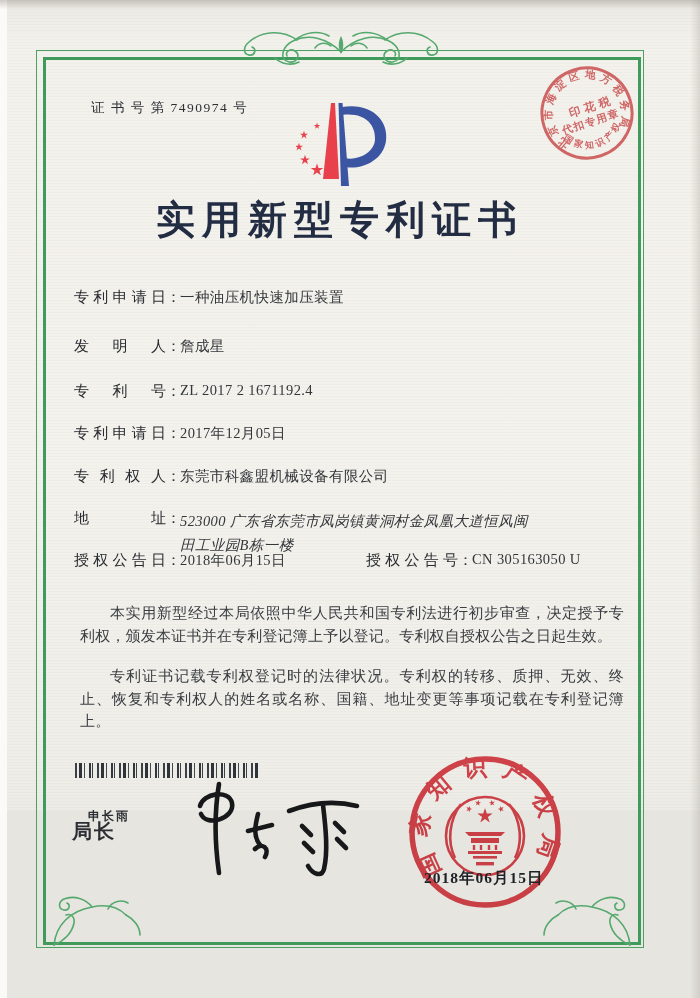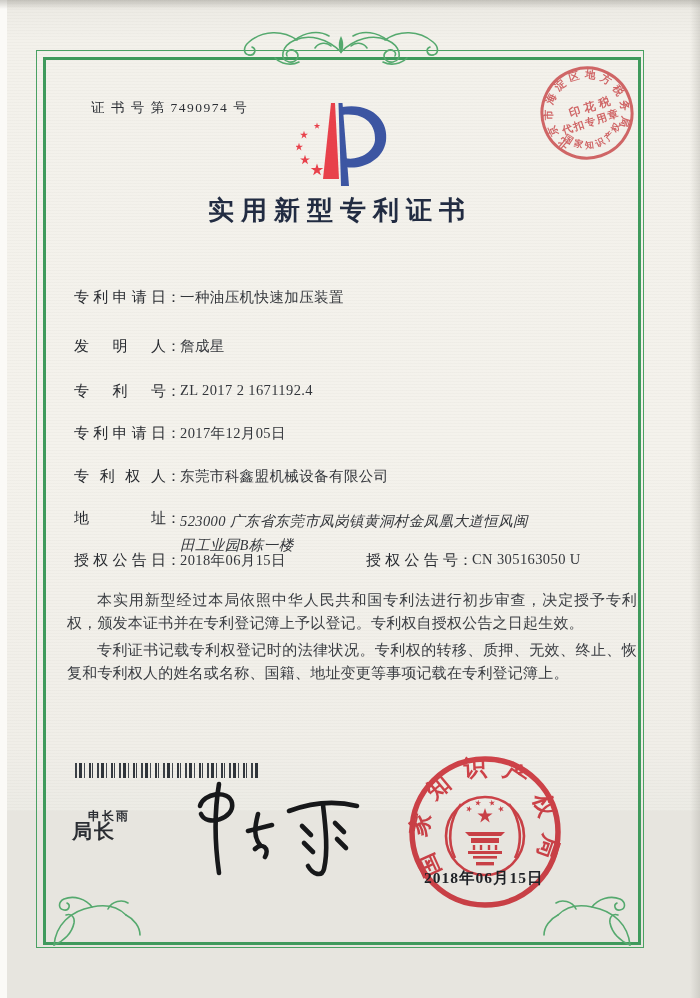--- a/index.html
+++ b/index.html
@@ -26,34 +26,34 @@
   .orn-top{left:235px;top:28px;}
   .orn-bl{left:48px;top:893px;}
   .orn-br{left:540px;top:893px;}
 
   .cert-no{position:absolute;left:91px;top:99px;font-size:13.5px;letter-spacing:1.5px;
     color:#2d3036;}
 
   .logo{position:absolute;left:296px;top:100px;}
 
   .title{position:absolute;left:0;top:193px;width:680px;margin:0;text-align:center;
-    font-size:26px;font-weight:bold;color:#222c42;letter-spacing:7px;}
+    font-size:39px;font-weight:bold;color:#222c42;letter-spacing:7px;}
 
   .fields{position:absolute;left:74px;top:0;width:560px;}
   .frow{position:absolute;font-size:15px;color:#2c2f34;white-space:nowrap;}
   .flabel{display:inline-block;width:92px;text-align:justify;text-align-last:justify;
     color:#282b30;vertical-align:top;}
   .fcolon{display:inline-block;width:8px;vertical-align:top;}
   .fvalue{display:inline-block;margin-left:6px;font-size:14.5px;color:#33363b;
     letter-spacing:.4px;vertical-align:top;}
   .fvalue.wrap{white-space:normal;width:352px;line-height:24px;font-style:italic;}
   .grant-right{position:absolute;left:292px;top:0;}
 
   .paras{position:absolute;left:62px;top:584px;width:580px;}
-  .paras p{margin:5px;text-indent:2em;font-size:15px;line-height:22.6px;color:#3a3d42;
+  .paras p{margin:18px;text-indent:2em;font-size:15px;line-height:22.6px;color:#3a3d42;
     text-align:justify;letter-spacing:.2px;}
 
   .barcode{position:absolute;left:75px;top:763px;width:184px;height:15px;
     background:repeating-linear-gradient(90deg,
       #3c4147 0 2px, rgba(0,0,0,0) 2px 4px,
       #2f343a 4px 7px, rgba(0,0,0,0) 7px 9px,
       #454a50 9px 10px, rgba(0,0,0,0) 10px 14px,
       #33383e 14px 16px, rgba(0,0,0,0) 16px 17px,
       #3c4147 17px 18px, rgba(0,0,0,0) 18px 22px);}
 

